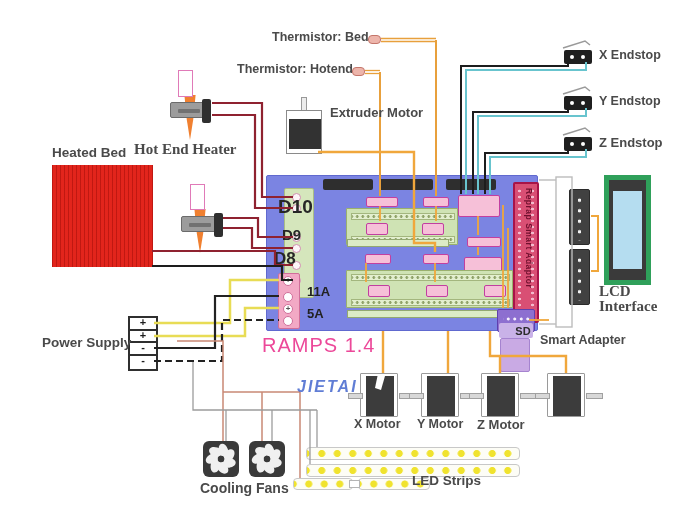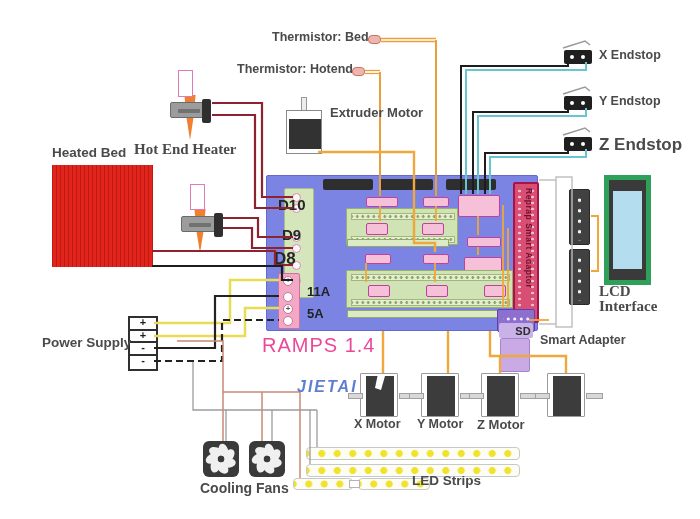--- a/index.html
+++ b/index.html
@@ -46,21 +46,21 @@
 
   <div class="abs board" style="left:266px;top:175px;width:272px;height:156px;background:#7b84e2;border:1px solid #6069cf;border-radius:2px;">
 
     <div class="abs" style="left:17px;top:12px;width:30px;height:110px;background:#d5e6bc;border:1px solid #a9bd86;border-radius:2px;"></div>
     <div class="abs term" style="left:25px;top:17px;"></div>
     <div class="abs term" style="left:25px;top:28px;"></div>
     <div class="abs term" style="left:25px;top:57px;"></div>
     <div class="abs term" style="left:25px;top:68px;"></div>
     <div class="abs term" style="left:25px;top:85px;"></div>
     <div class="abs term" style="left:25px;top:100px;"></div>
-    <div class="lbl" style="left:11px;top:21px;font-size:15px;font-weight:700;color:#262626;">D10</div>
+    <div class="lbl" style="left:11px;top:21px;font-size:19px;font-weight:700;color:#262626;">D10</div>
     <div class="lbl" style="left:15px;top:51px;font-size:15px;font-weight:700;color:#262626;">D9</div>
     <div class="lbl" style="left:7px;top:74px;font-size:17px;font-weight:700;color:#262626;">D8</div>
 
     <div class="abs" style="left:11px;top:97px;width:22px;height:56px;background:#f2a9c5;border:1px solid #d06f9a;border-radius:2px;"></div>
     <div class="abs pterm" style="left:16px;top:100px;">+</div>
     <div class="abs pterm" style="left:16px;top:116px;"></div>
     <div class="abs pterm" style="left:16px;top:128px;">+</div>
     <div class="abs pterm" style="left:16px;top:140px;"></div>
     <div class="lbl" style="left:40px;top:109px;font-size:13px;font-weight:700;color:#222;">11A</div>
     <div class="lbl" style="left:40px;top:131px;font-size:13px;font-weight:700;color:#222;">5A</div>
@@ -339,21 +339,21 @@
     </g>
   </svg>
 
   <div class="lbl toplbl" style="left:52px;top:146px;font-size:13.5px;">Heated Bed</div>
   <div class="lbl toplbl serif" style="left:134px;top:141px;font-size:15px;">Hot End Heater</div>
   <div class="lbl toplbl" style="left:272px;top:31px;font-size:12.5px;">Thermistor: Bed</div>
   <div class="lbl toplbl" style="left:237px;top:63px;font-size:12.5px;">Thermistor: Hotend</div>
   <div class="lbl toplbl" style="left:330px;top:106px;font-size:13px;">Extruder Motor</div>
   <div class="lbl toplbl" style="left:599px;top:49px;font-size:12.5px;">X Endstop</div>
   <div class="lbl toplbl" style="left:599px;top:95px;font-size:12.5px;">Y Endstop</div>
-  <div class="lbl toplbl" style="left:599px;top:136px;font-size:17px;">Z Endstop</div>
+  <div class="lbl toplbl" style="left:599px;top:136px;font-size:13px;">Z Endstop</div>
   <div class="lbl toplbl serif" style="left:599px;top:283px;font-size:15px;">LCD</div>
   <div class="lbl toplbl serif" style="left:599px;top:298px;font-size:15px;">Interface</div>
   <div class="lbl toplbl" style="left:540px;top:334px;font-size:12.5px;">Smart Adapter</div>
   <div class="lbl toplbl" style="left:42px;top:336px;font-size:13.5px;">Power Supply</div>
   <div class="lbl toplbl" style="left:200px;top:481px;font-size:14px;">Cooling Fans</div>
   <div class="lbl toplbl" style="left:354px;top:418px;font-size:12.5px;font-weight:700;">X Motor</div>
   <div class="lbl toplbl" style="left:417px;top:418px;font-size:12.5px;font-weight:700;">Y Motor</div>
   <div class="lbl toplbl" style="left:477px;top:418px;font-size:13px;font-weight:700;">Z Motor</div>
   <div class="lbl toplbl" style="left:412px;top:474px;font-size:13.5px;">LED Strips</div>
   <div class="lbl toplbl" style="left:262px;top:334px;font-size:20px;font-weight:500;color:#ec4899;letter-spacing:1px;">RAMPS 1.4</div>

